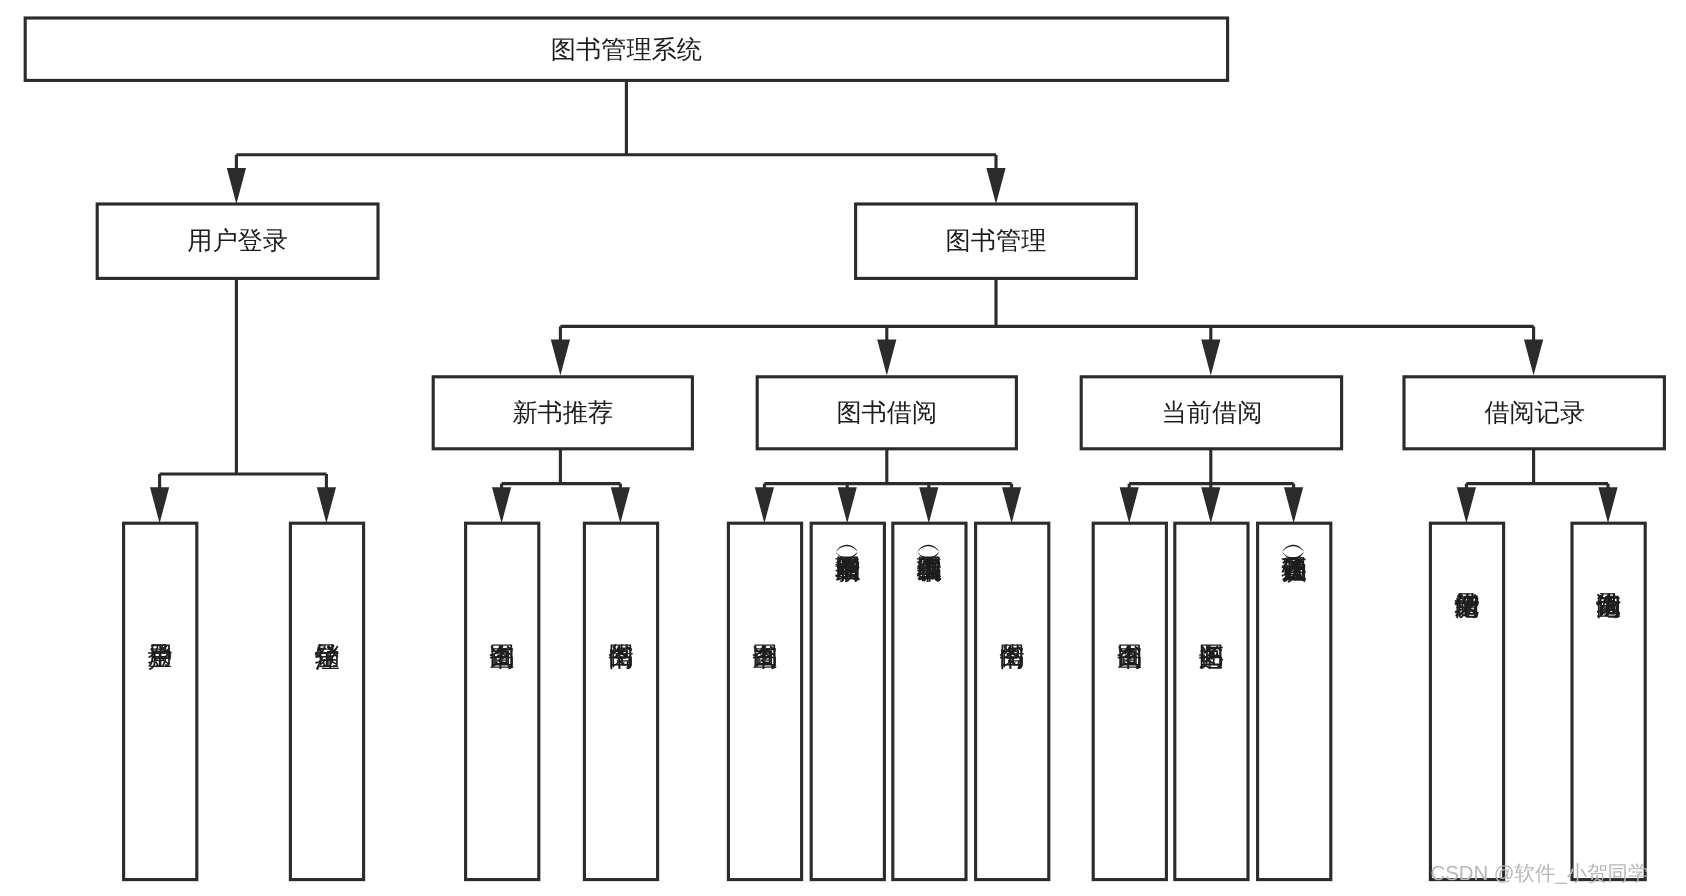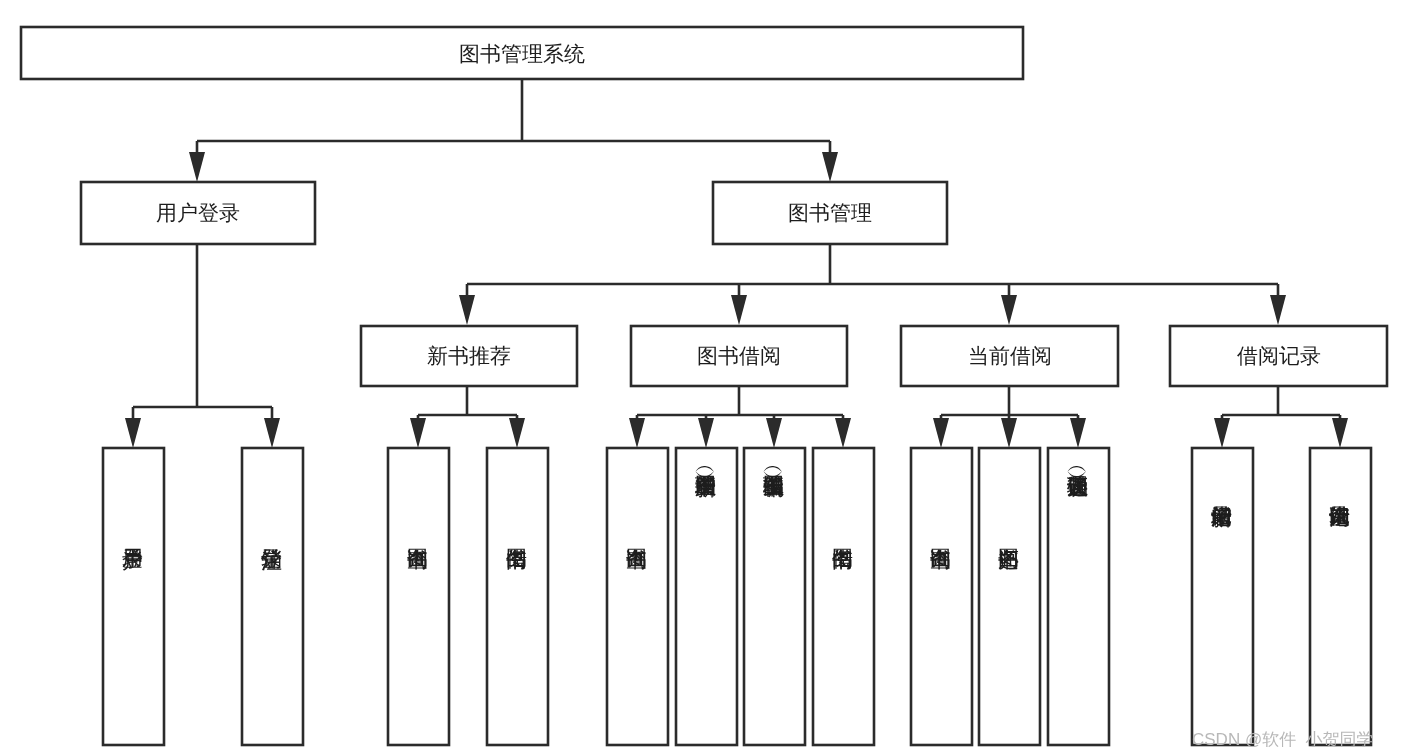--- a/index.html
+++ b/index.html
@@ -10,21 +10,21 @@
   body {
     width: 1405px;
     height: 747px;
     font-family: "Liberation Sans", "DejaVu Sans", sans-serif;
     overflow: hidden;
     position: relative;
   }
   #diagram-root {
     position: absolute;
     left: 0;
-    top: 12px;
+    top: 0;
     width: 1405px;
     height: 587px;
   }
   .node-rect {
     fill: #ffffff;
     stroke: #2b2b2b;
     stroke-width: 2.6;
   }
   .edge-line {
     stroke: #2b2b2b;

